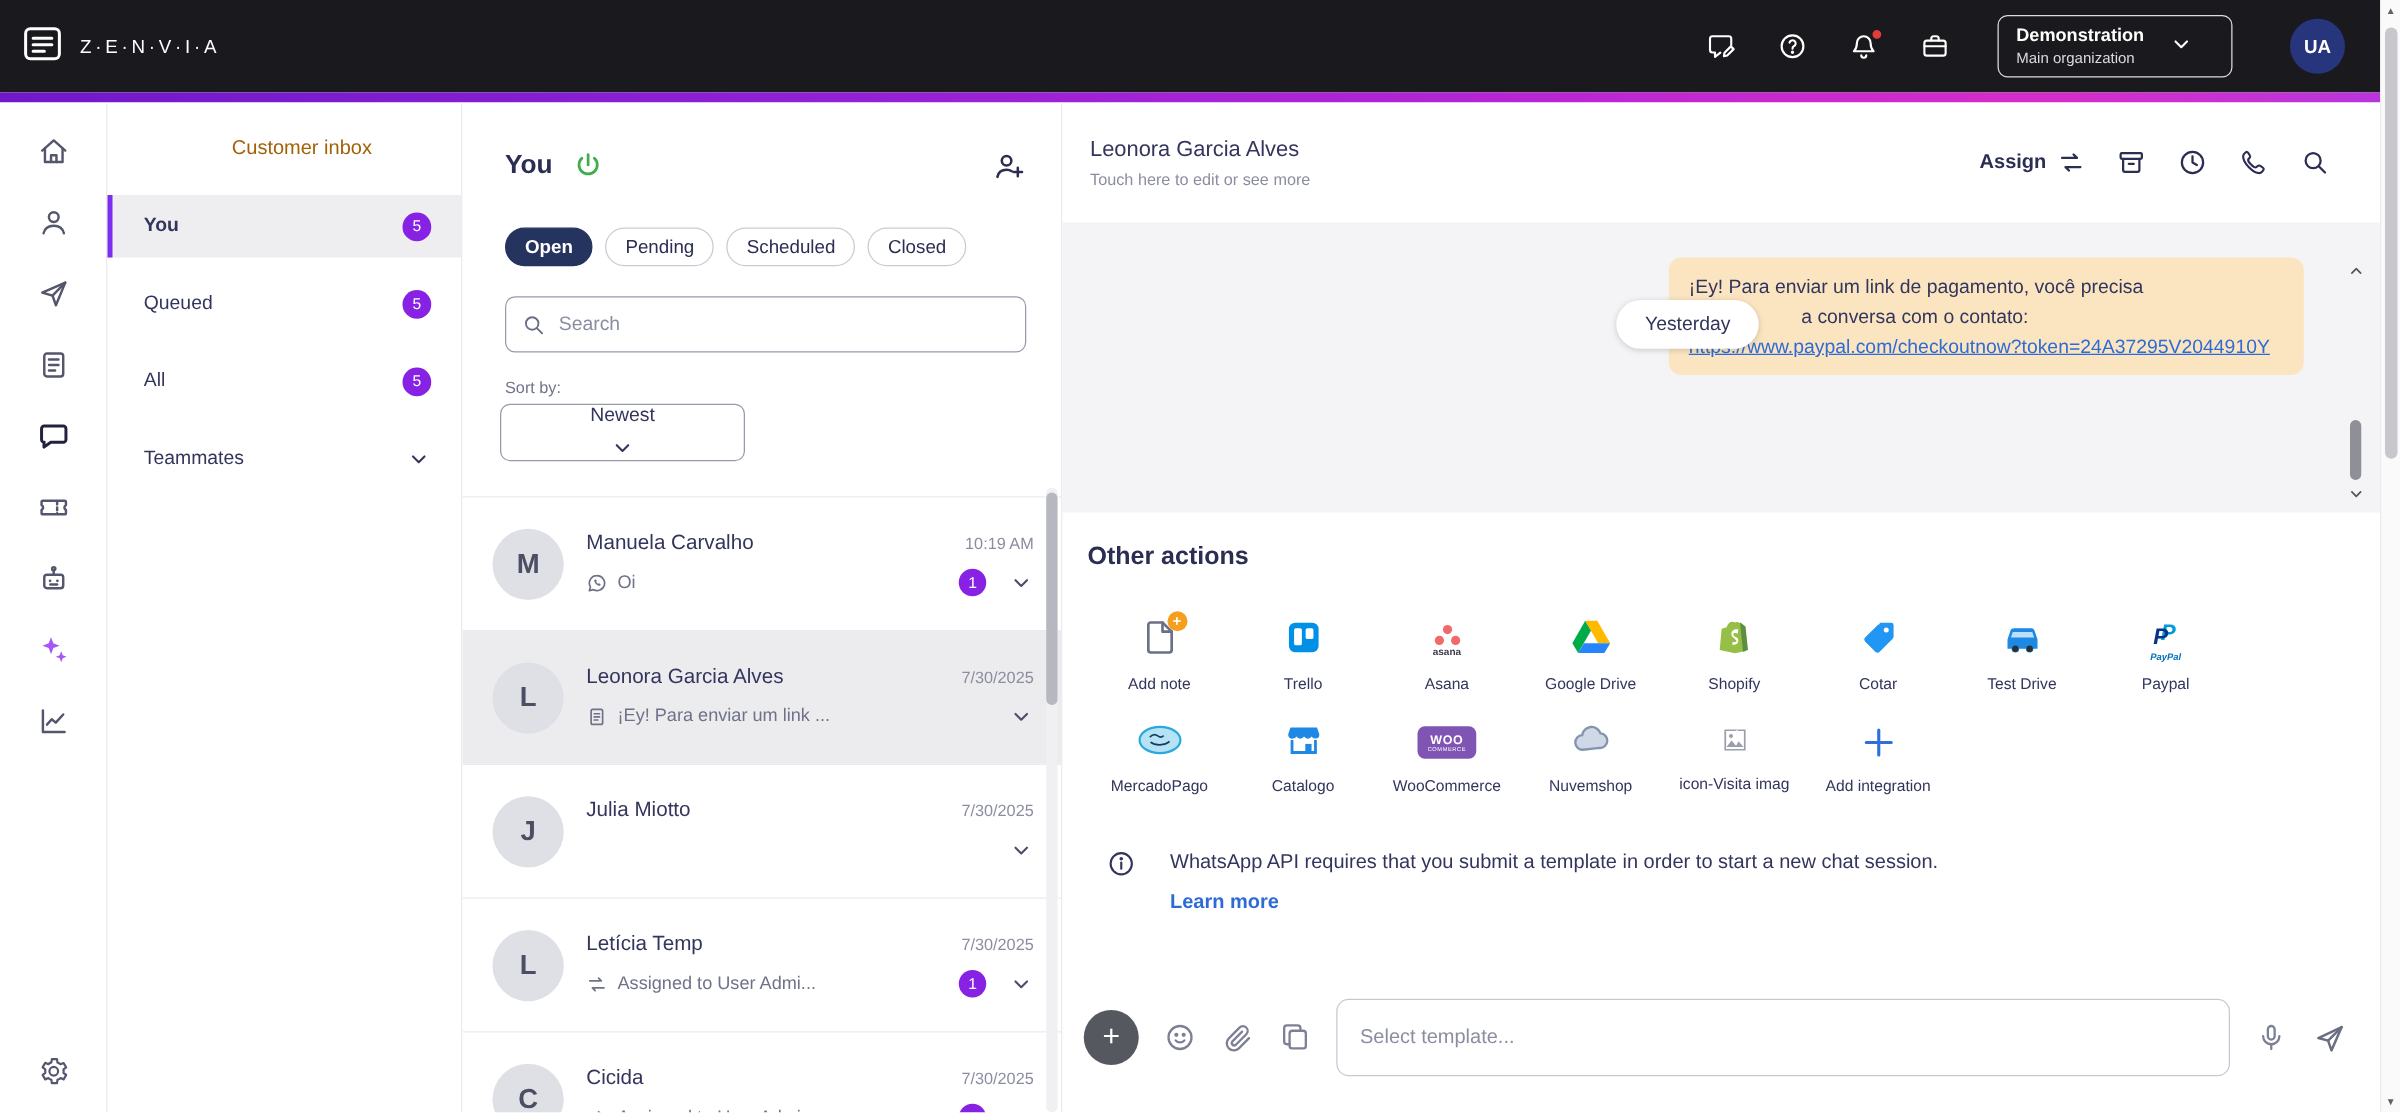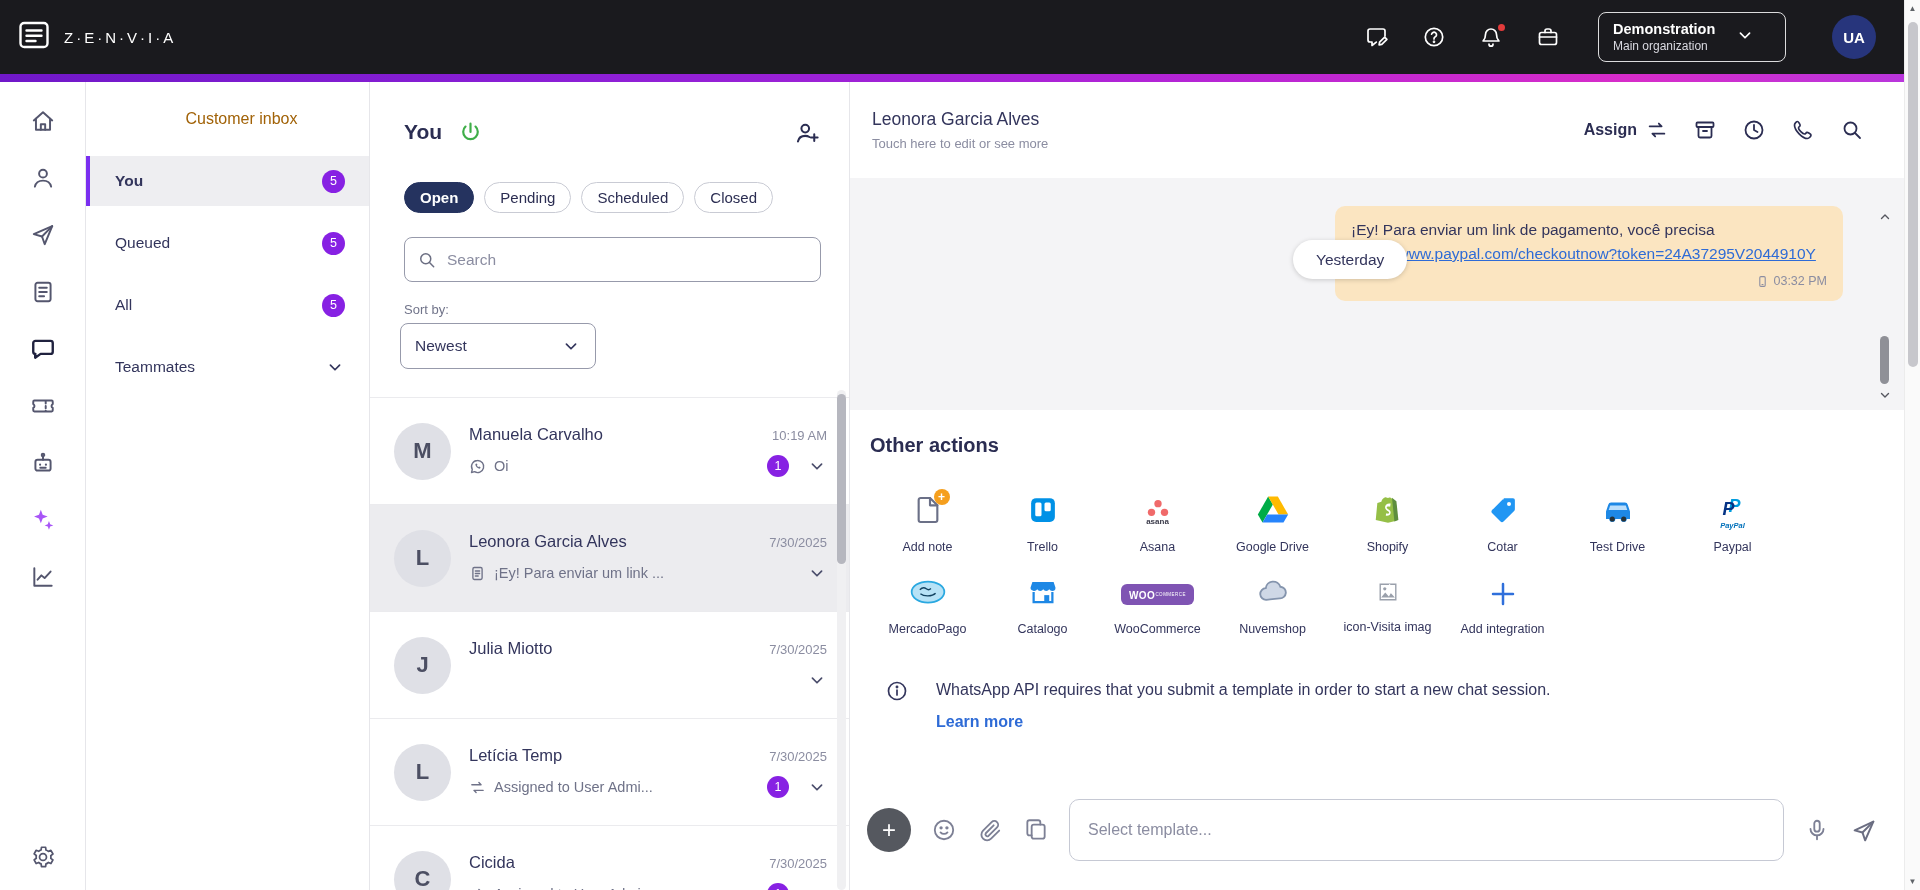--- a/index.html
+++ b/index.html
@@ -50,21 +50,21 @@
   .convo-head .spacer { flex:1; }
   .padd-ic { width:27px; height:27px; color:#2b2d52; cursor:pointer; }
   .chips { display:flex; gap:10px; padding-left:34px; margin-top:30px; }
   .chip { height:31px; padding:0 15px; border-radius:16px; display:flex; align-items:center; font-size:15px; color:#2b2d52; border:1px solid #c9cbd4; background:#fff; cursor:pointer; }
   .chip.active { background:#25335f; border-color:#25335f; color:#fff; font-weight:700; }
   .searchbox { margin:24px 28px 0 34px; height:45px; border:1px solid #979aab; border-radius:8px; display:flex; align-items:center; gap:10px; padding:16px 12px; }
   .searchbox svg { width:20px; height:20px; color:#6b6e82; flex:none; }
   .searchbox input { border:none; outline:none; flex:1; font-size:15.5px; color:#33355c; font-family:inherit; background:transparent; }
   .searchbox input::placeholder, .tinput::placeholder { color:#8b8da1; }
   .sort-label { margin:20px 0 6px 34px; font-size:13px; color:#71748a; }
-  .sortbox { margin-left:30px; width:196px; height:46px; border:1px solid #979aab; border-radius:8px; display:flex; align-items:center; justify-content:space-between; padding:0 14px; font-size:15.5px; color:#33355c; cursor:pointer; }
+  .sortbox { margin-left:30px; width:196px; height:46px; border:1px solid #979aab; border-radius:8px; display:flex; align-items:center; justify-content:space-between; padding:0 14px; font-size:15.5px; color:#33355c; cursor:pointer;flex-direction:column; }
   .sortbox svg { width:20px; height:20px; }
   .items { margin-top:28px; }
   .citem { position:relative; height:107px; border-top:1px solid #ebebee; display:flex; align-items:center; padding:0 22px 0 24px; cursor:pointer; }
   .citem.selected { background:#ececef; }
   .cavatar { width:57px; height:57px; border-radius:50%; background:#dfe0e6; color:#4c4f63; font-size:22px; font-weight:600; display:flex; align-items:center; justify-content:center; flex:none; }
   .cbody { flex:1; margin-left:18px; min-width:0; }
   .crow1 { display:flex; align-items:baseline; }
   .cname { font-size:16.5px; color:#33355c; }
   .ctime { margin-left:auto; font-size:13px; color:#8b8da1; }
   .crow2 { display:flex; align-items:center; margin-top:11px; gap:8px; min-height:22px; }
@@ -100,21 +100,21 @@
   .actions-sec { padding:24px 0 0 20px; }
   .as-title { font-size:20px; font-weight:700; color:#2b2d52; margin-bottom:32px; }
   .arow { display:flex; }
   .arow2 { margin-top:16px; }
   .acell { width:115px; display:flex; flex-direction:column; align-items:center; text-align:center; cursor:pointer; }
   .aicon { height:46px; display:flex; align-items:center; justify-content:center; position:relative; }
   .albl { margin-top:4px; font-size:12.5px; color:#33355c; line-height:1.3; max-width:92px; }
   .note-plus { position:absolute; right:-6px; top:0; width:16px; height:16px; border-radius:50%; background:#f59f1e; color:#fff; font-size:12px; font-weight:700; display:flex; align-items:center; justify-content:center; }
   .asana-box { display:flex; flex-direction:column; align-items:center; }
   .asana-word { font-size:8px; color:#3b3b4a; font-weight:700; margin-top:-1px; }
-  .woo-badge { background:#7f54b3; color:#fff; border-radius:6px; padding:6px 8px 4px; display:flex; flex-direction:row; align-items:center; line-height:1.1; }
+  .woo-badge { background:#7f54b3; color:#fff; border-radius:6px; padding:6px 8px 4px; display:flex; flex-direction:column; align-items:center; line-height:1.1; }
   .woo1 { font-size:10px; font-weight:800; letter-spacing:.5px; }
   .woo2 { font-size:4.5px; letter-spacing:.5px; }
   .pp-mark { position:relative; width:26px; height:26px; font-style:italic; font-weight:800; font-size:18px; }
   .pp-back { position:absolute; left:9px; top:1px; color:#009cde; }
   .pp-front { position:absolute; left:3px; top:4px; color:#053385; }
   .pp-word { font-size:7.5px; font-style:italic; font-weight:700; color:#0070ba; }
   .broken-cell .albl { margin-top:2px; }
   .addint-plus { width:30px; height:30px; color:#2f6fdb; }
 
   .banner { display:flex; gap:27px; padding:40px 40px 0 35px; color:#33355c; }
@@ -495,28 +495,22 @@
                 <path d="M15 15l5 5"></path>
               </svg>
           </span>
         </div>
       </div>
 
       <div class="chat-area">
         <div class="date-pill">Yesterday</div>
         <div class="bubble">
           <div>¡Ey! Para enviar um link de pagamento, você precisa</div>
+          <div class="msg-l2">a conversa com o contato:</div>
           <a href="#">https://www.paypal.com/checkoutnow?token=24A37295V2044910Y</a>
-          <div class="btime">
-            <svg class="st" viewBox="0 0 24 24" style="stroke-width:2">
-                <rect x="7" y="3" width="10" height="18" rx="2"></rect>
-                <path d="M11 17.5h2"></path>
-              </svg>
-            <span>03:32 PM</span>
-          </div>
         </div>
         <div class="chat-scroll">
           <span class="cs-arrow cs-up">
             <svg class="st" width="14" height="14" viewBox="0 0 24 24" style="stroke-width:2.4">
                 <path d="M6 14.5l6-6 6 6"></path>
               </svg>
           </span>
           <span class="cs-thumb"></span>
           <span class="cs-arrow cs-down">
             <svg class="st" width="14" height="14" viewBox="0 0 24 24" style="stroke-width:2.4">

